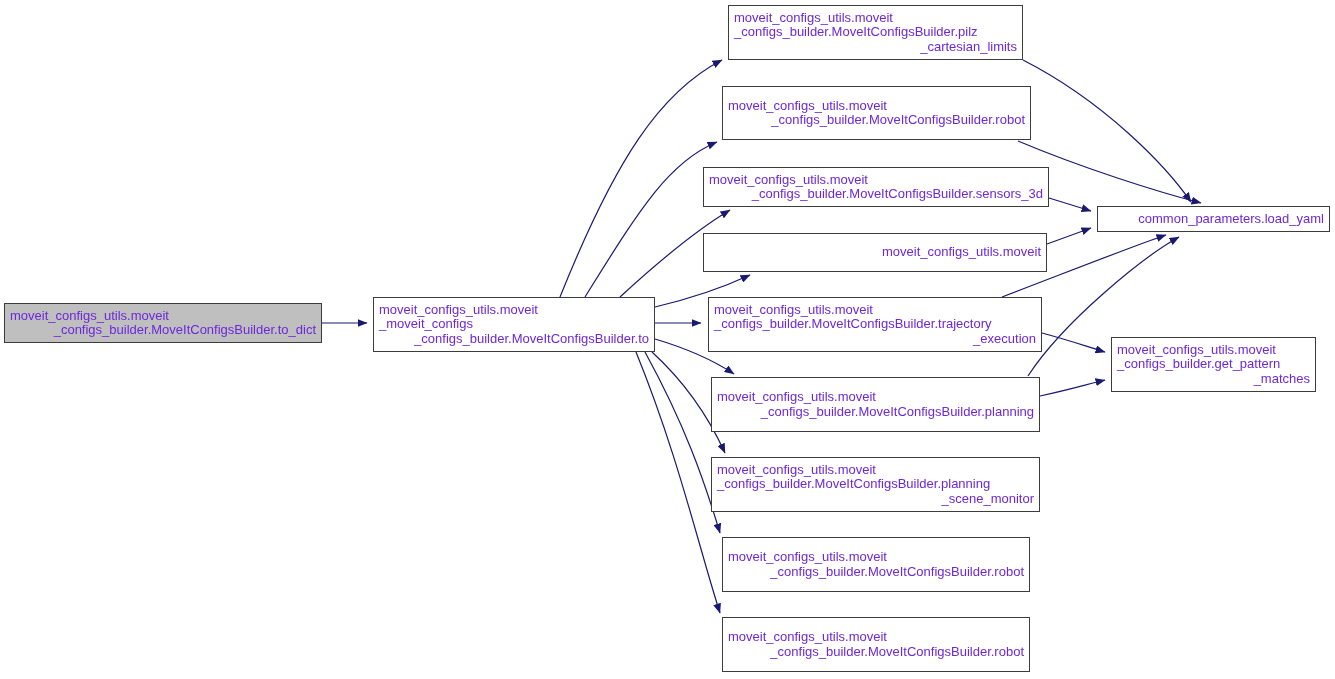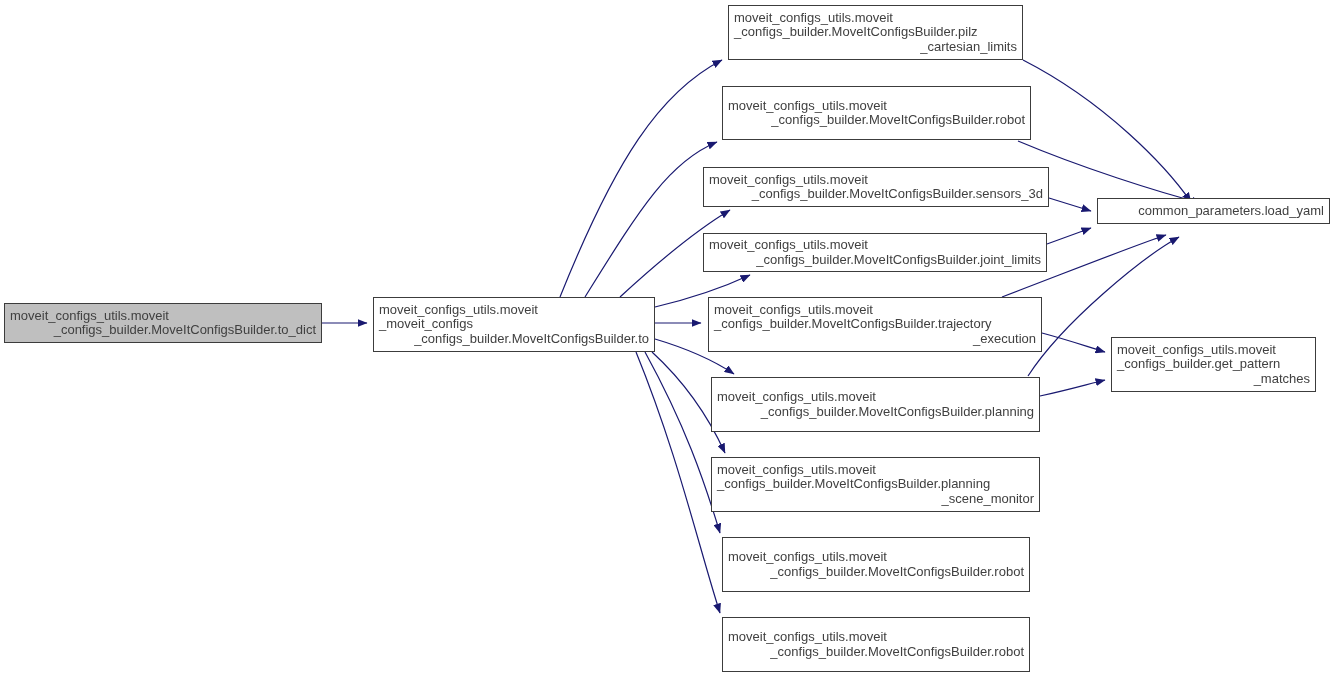--- a/index.html
+++ b/index.html
@@ -25,21 +25,21 @@
   #edge-layer path.edge {
     fill: none;
     stroke: #191970;
     stroke-width: 1.2;
   }
   .node {
     position: absolute;
     box-sizing: border-box;
     background: #ffffff;
     border: 1px solid #3c3c3c;
-    color: #404040;
+    color: #6d28d9;
     font-size: 13px;
     line-height: 14.5px;
     display: flex;
     flex-direction: column;
     justify-content: center;
     padding: 0 5px;
     cursor: pointer;
   }
   .node--highlight {
     background: #bfbfbf;
@@ -119,21 +119,20 @@
   <div class="node" style="left:703px; top:167px; width:346px; height:40px;">
     <div class="node-label">
         <div class="tline">moveit_configs_utils.moveit</div>
         <div class="tline">_configs_builder.MoveItConfigsBuilder.sensors_3d</div>
       </div>
   </div>
 
   <div class="node" style="left:703px; top:233px; width:344px; height:39px;">
     <div class="node-label">
         <div class="tline">moveit_configs_utils.moveit</div>
-        <div class="tline">_configs_builder.MoveItConfigsBuilder.joint_limits</div>
       </div>
   </div>
 
   <div class="node" style="left:708px; top:297px; width:334px; height:55px;">
     <div class="node-label">
         <div class="tline">moveit_configs_utils.moveit</div>
         <div class="tline">_configs_builder.MoveItConfigsBuilder.trajectory</div>
         <div class="tline">_execution</div>
       </div>
   </div>
@@ -160,21 +159,21 @@
       </div>
   </div>
 
   <div class="node" style="left:722px; top:617px; width:308px; height:55px;">
     <div class="node-label">
         <div class="tline">moveit_configs_utils.moveit</div>
         <div class="tline">_configs_builder.MoveItConfigsBuilder.robot</div>
       </div>
   </div>
 
-  <div class="node" style="left:1097px; top:198px; width:233px; height:26px;">
+  <div class="node" style="left:1097px; top:206px; width:233px; height:26px;">
     <div class="node-label">
         <div class="tline">common_parameters.load_yaml</div>
       </div>
   </div>
 
   <div class="node" style="left:1111px; top:337px; width:205px; height:55px;">
     <div class="node-label">
         <div class="tline">moveit_configs_utils.moveit</div>
         <div class="tline">_configs_builder.get_pattern</div>
         <div class="tline">_matches</div>

